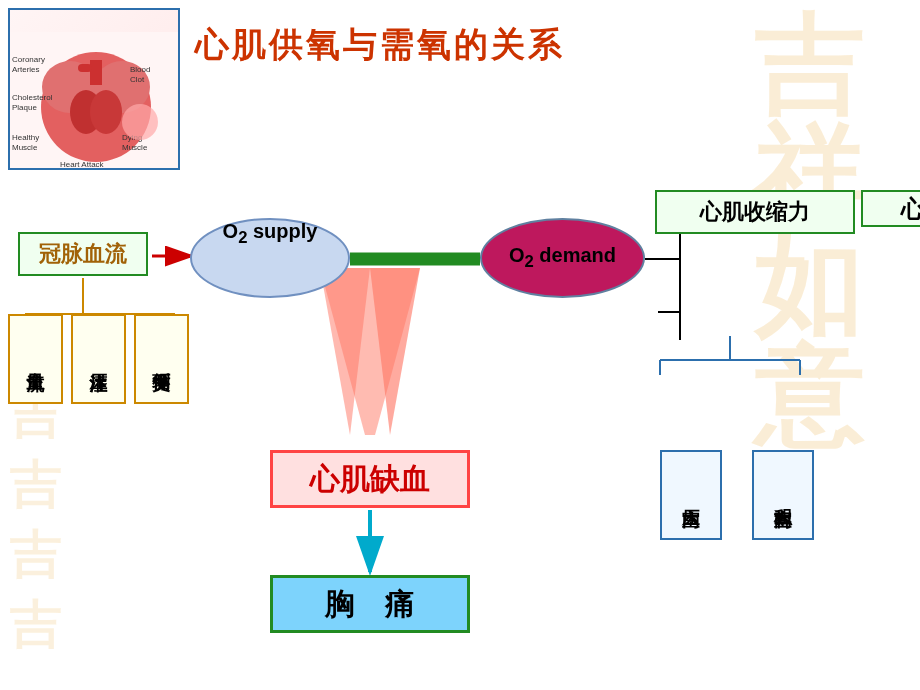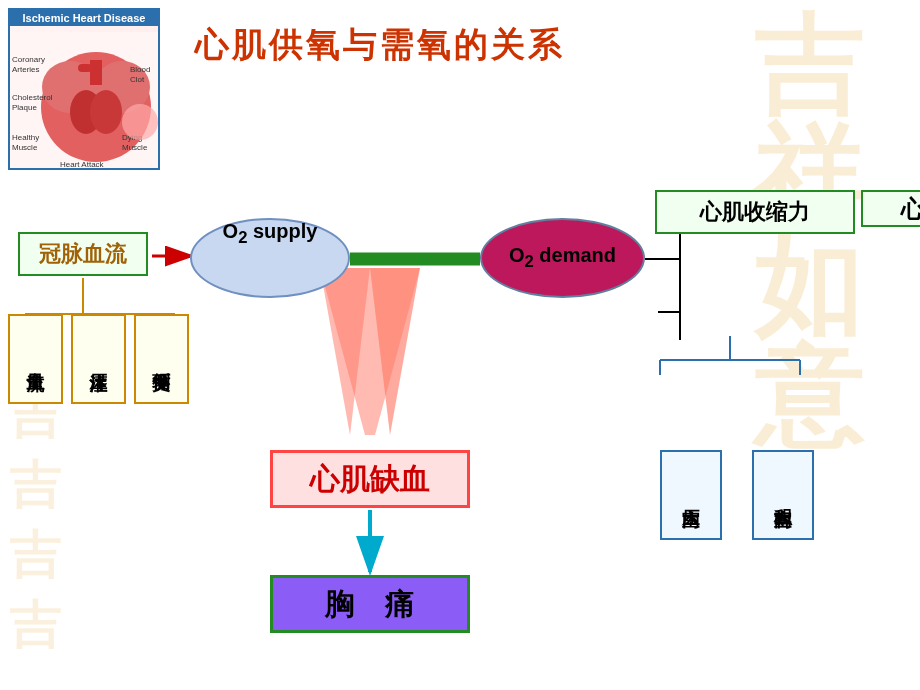--- a/index.html
+++ b/index.html
@@ -36,29 +36,29 @@
       font-weight: bold;
       pointer-events: none;
       z-index: 0;
     }
 
     
     .heart-image-box {
       position: absolute;
       top: 8px;
       left: 8px;
-      width: 152px;
+      width: 172px;
       height: 162px;
       border: 2px solid #2c6fad;
       background: linear-gradient(135deg, #fff5f5, #ffe8e8);
       z-index: 2;
       display: flex;
       flex-direction: column;
       align-items: center;
-      justify-content: flex-start;
+      justify-content: center;
       overflow: hidden;
     }
     .heart-image-box .title-bar {
       background: #2c6fad;
       color: #fff;
       font-size: 11px;
       font-weight: bold;
       width: 100%;
       text-align: center;
       padding: 2px 0;
@@ -211,21 +211,21 @@
     }
 
     
     .box-xiong {
       position: absolute;
       top: 575px;
       left: 270px;
       width: 200px;
       height: 58px;
       border: 3px solid #228B22;
-      background: #8b5cf6;
+      background: #7dd3fc;
       display: flex;
       align-items: center;
       justify-content: center;
       z-index: 3;
     }
     .box-xiong span {
       font-size: 30px;
       font-weight: bold;
       color: #000;
     }

